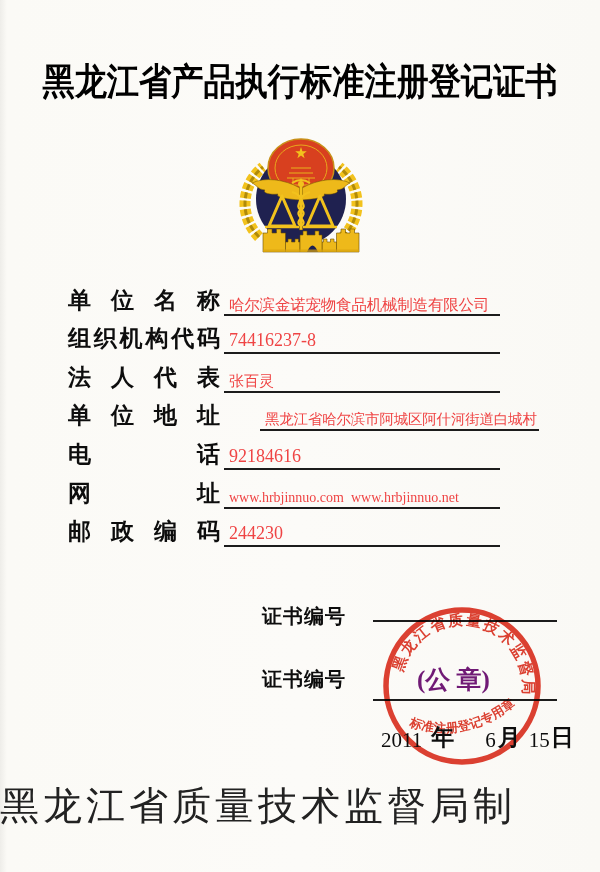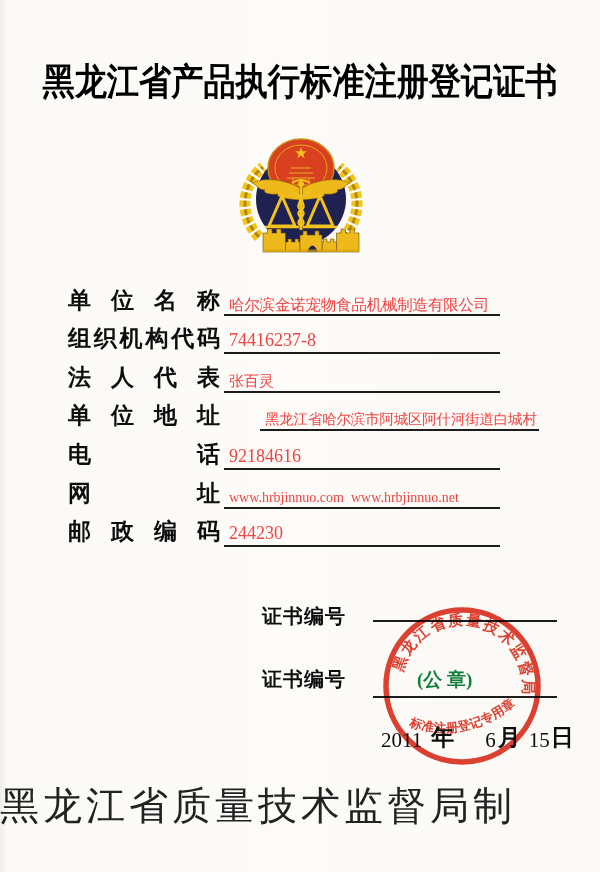--- a/index.html
+++ b/index.html
@@ -30,21 +30,21 @@
   .frow:nth-child(3) .fvalue{font-size:15px;}
   .frow:nth-child(4) .fvalue{font-size:14.5px;letter-spacing:-.2px;margin-left:40px;}
   .frow:nth-child(6) .fvalue{font-size:14px;}
   
   .cert-row{position:absolute;left:262px;width:295px;display:flex;align-items:center;gap:28px;}
   .cert-row.no{top:601px;height:36px;}
   .cert-row.issuer{top:664px;height:36px;}
   .clabel{flex:none;width:82px;font-size:20px;font-weight:bold;letter-spacing:1px;
           padding-bottom:5px;white-space:nowrap;color:#0d0d0d;}
   .cvalue{flex:1;border-bottom:2px solid #1c1c1c;margin-left:1px;
-          font-size:19px;font-weight:bold;white-space:pre;padding:0 0 3px 44px;color:#15803d;}
+          font-size:25px;font-weight:bold;white-space:pre;padding:0 0 3px 44px;color:#701a75;}
   
   .date-row{position:absolute;left:381px;top:722px;display:flex;align-items:flex-end;color:#0d0d0d;}
   .dnum{font-size:21px;}
   .dunit{font-size:23px;font-weight:bold;}
   .gap-a{margin-left:9px;}  .gap-b{margin-left:31px;}
   .gap-c{margin-left:2px;}  .gap-d{margin-left:8px;} .gap-e{margin-left:1px;}
   
   .seal{position:absolute;left:377px;top:601px;mix-blend-mode:multiply;opacity:.93;}
   
   .footer{position:absolute;top:779px;left:0;width:600px;text-align:left;

